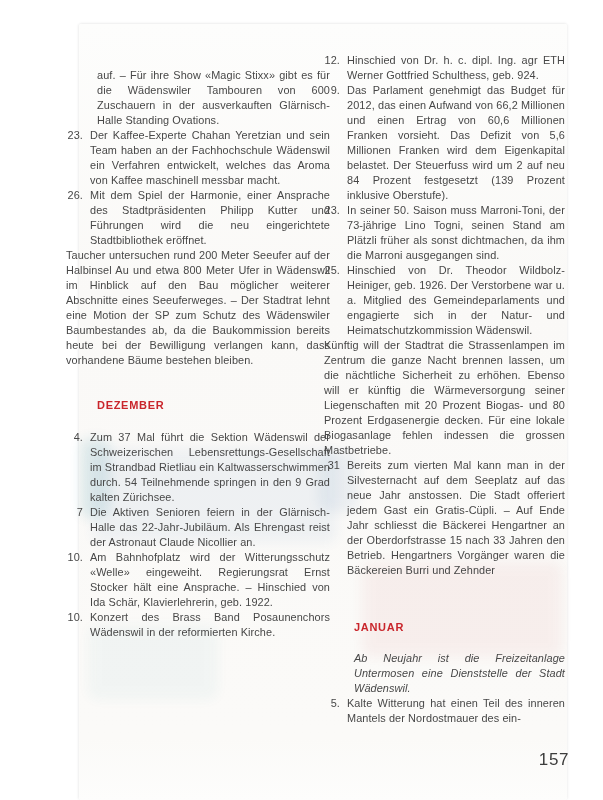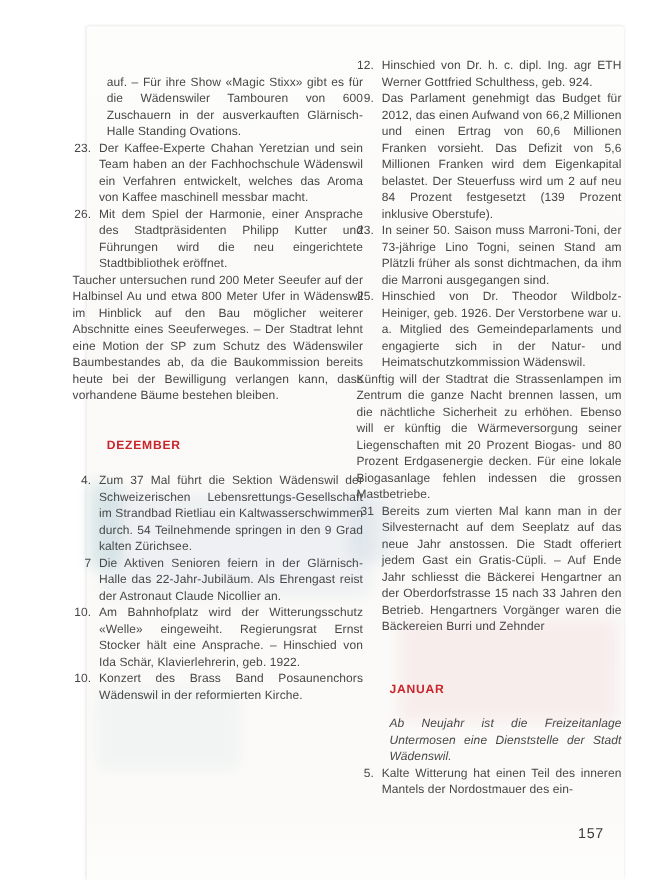--- a/index.html
+++ b/index.html
@@ -55,22 +55,22 @@
     font-size: 11px;
     letter-spacing: 0.7px;
     padding-left: 31px;
     margin-top: 30px;
     margin-bottom: 17px;
   }
   .col-right .sec { padding-left: 30px; margin-top: 42px; margin-bottom: 16px; }
 
   .pagenum {
     position: absolute;
-    right: 54px; top: 750px;
-    font-size: 13px;
+    right: 34px; top: 750px;
+    font-size: 17px;
     color: #3c3c3c;
     letter-spacing: 0.6px;
   }
 </style>
 </head>
 <body>
 
 <div class="paper"></div>
 
 <div class="ghost ghost-teal-edge"></div>

